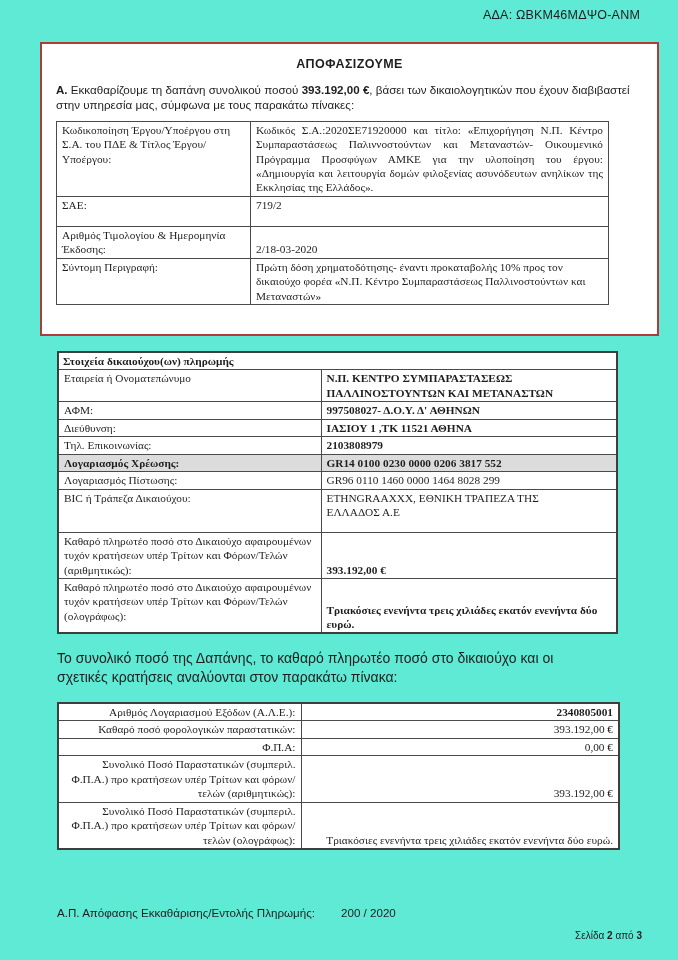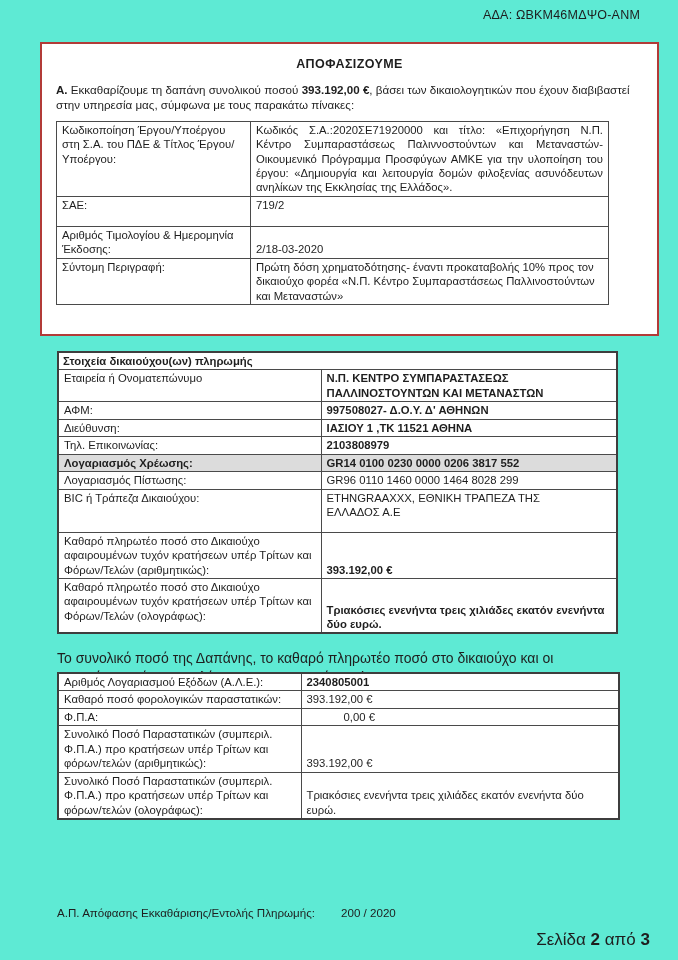--- a/index.html
+++ b/index.html
@@ -31,21 +31,21 @@
   .decision-heading{
     text-align:center;font-weight:bold;font-size:12.5px;
     margin-top:13px;letter-spacing:.4px;
   }
   .decision-para{
     margin:11px 14px 0 14px;
     font-size:11.6px;line-height:1.32;
   }
   .b{font-weight:bold;}
   
-  table{border-collapse:collapse;box-sizing:border-box;background:#fff;}
+  table{border-collapse:collapse;box-sizing:border-box;background:#fff;font-family:Liberation Serif, serif;}
   td{
     border:1px solid #4a4a4a;
     padding:1px 5px;
     vertical-align:top;
     font-size:11.3px;line-height:1.28;
     box-sizing:border-box;
   }
   
   .t1{margin:8px 14px 0 14px;width:553px;}
   .t1 .lbl{width:194px;}
@@ -68,38 +68,39 @@
   .t2 .taller td{height:55px;}
   .t2 .vbottom{vertical-align:bottom;}
   .w232{max-width:234px;}
   
   .analysis-para{
     position:absolute;left:57px;top:649px;width:548px;
     font-size:14px;line-height:1.33;
   }
   
   .t3{
-    position:absolute;left:57px;top:672px;width:563px;
+    position:absolute;left:57px;top:702px;width:563px;
     border:2px solid #3e3e3e;
+    text-align:right;
   }
   .t3 .lbl{width:243px;}
   .t3 .vb{font-weight:bold;border-radius:9px;}
   .t3 .indent{padding-left:42px;}
   .t3 .tall td{height:45px;}
   .t3 .taller td{height:42px;}
   .t3 .vbottom{vertical-align:bottom;}
   
   .footer-ref{
     position:absolute;left:57px;top:906px;
     font-size:11.6px;
   }
   .footer-ref .num{margin-left:26px;}
   .page-indicator{
-    position:absolute;right:28px;top:930px;
-    font-size:17px;
+    position:absolute;right:36px;top:930px;
+    font-size:10px;
   }
 </style>
 </head>
 <body>
 
 <div class="page">
 
   <div class="ada">ΑΔΑ: ΩΒΚΜ46ΜΔΨΟ-ΑΝΜ</div>
 
   <div class="red-box">

